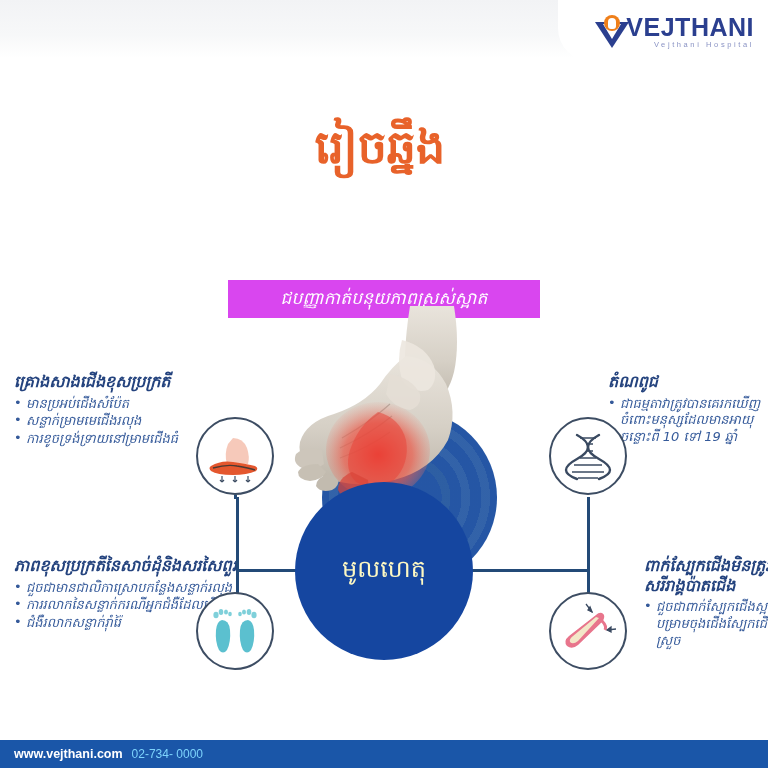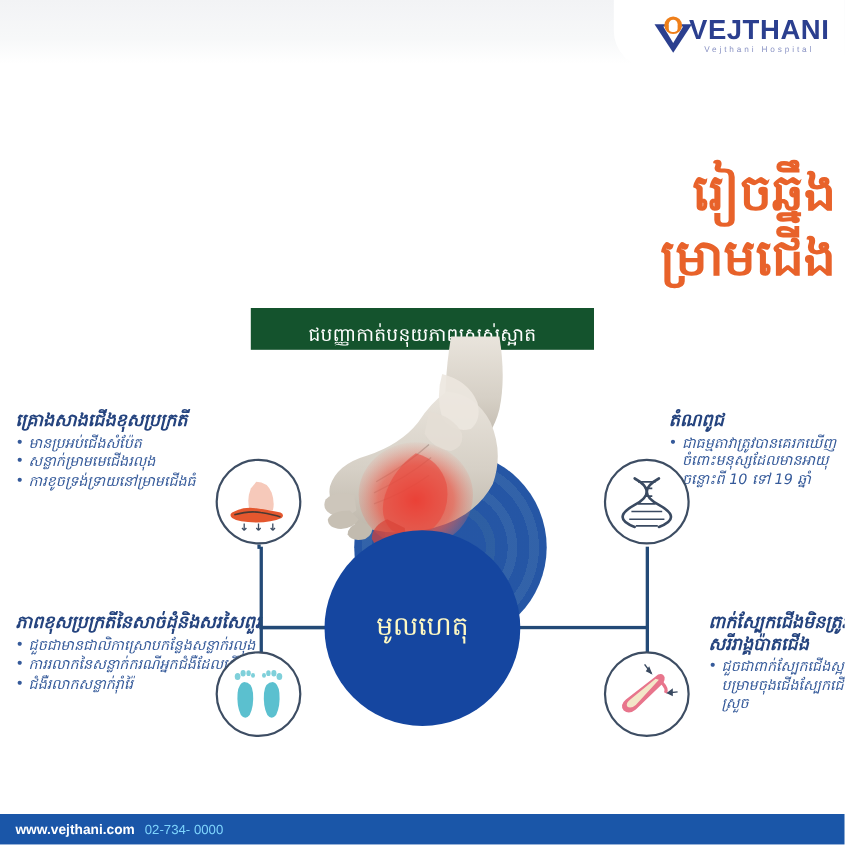--- a/index.html
+++ b/index.html
@@ -51,47 +51,46 @@
   .logo-dot {
     position: absolute; left: 9px; top: 0px;
     width: 16px; height: 16px; border-radius: 50%;
     background: #ef7f1a;
   }
   .logo-dot-in {
     position: absolute; left: 13px; top: 3px;
     width: 8px; height: 11px; border-radius: 4px 4px 3px 3px;
     background: #ffffff;
   }
-  .logo-words { margin-left: -3px; line-height: 1; text-align: center; }
+  .logo-words { margin-left: -3px; line-height: 1; text-align: right; }
   .logo-name {
     font-size: 25px; font-weight: bold; letter-spacing: .5px;
     color: #2b3f8f; font-family: "Liberation Sans", sans-serif;
   }
   .logo-sub {
     font-size: 7.5px; letter-spacing: 2.6px; color: #8a93c4;
     font-family: "Liberation Sans", sans-serif; margin-top: 1px;
   }
 
   
   .title-block {
     position: absolute; top: 118px; left: 0; width: 760px;
-    text-align: right;
-    margin-top: 28px;
+    text-align: center;
   }
   .title-line {
     color: #e8622a;
     font-size: 46px; line-height: 1.28;
     font-weight: bold;
     font-family: "DejaVu Sans", sans-serif;
   }
   .subtitle-bar {
     position: absolute; top: 280px; left: 228px;
     width: 312px; height: 38px;
-    background: #14532d;
-    display: flex; align-items: flex-end; justify-content: center;
+    background: #d946ef;
+    display: flex; align-items: center; justify-content: center; font-style: italic;
   }
   .subtitle-text {
     color: #ffffff; font-size: 17px; letter-spacing: .2px;
     font-family: "DejaVu Sans", sans-serif;
   }
 
   
   .foot-art { position: absolute; top: 300px; left: 282px; width: 230px; height: 230px; }
   .ripple {
     position: absolute; left: 40px; top: 110px;
@@ -188,21 +187,20 @@
       <div class="logo-dot-in"></div>
     </div>
     <div class="logo-words">
       <div class="logo-name">VEJTHANI</div>
       <div class="logo-sub">Vejthani Hospital</div>
     </div>
   </div>
 
   <div class="title-block">
     <div class="title-line">រៀចឆ្នឹង</div>
-    <div class="title-line">ម្រាមជើង</div>
   </div>
   <div class="subtitle-bar">
     <span class="subtitle-text">ជបញ្ញាកាត់បនុយភាពស្រស់ស្អាត</span>
   </div>
 
   <div class="foot-art">
     <div class="ripple"></div>
     <svg width="230" height="230" viewBox="0 0 230 230" style="position:absolute;left:0;top:0;">
       <defs>
         <linearGradient id="skin" x1="0" y1="0" x2="0" y2="1">

